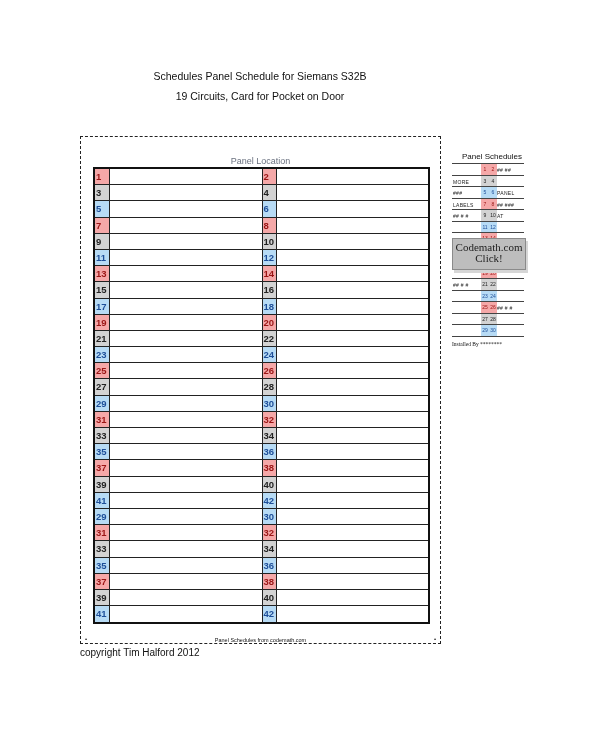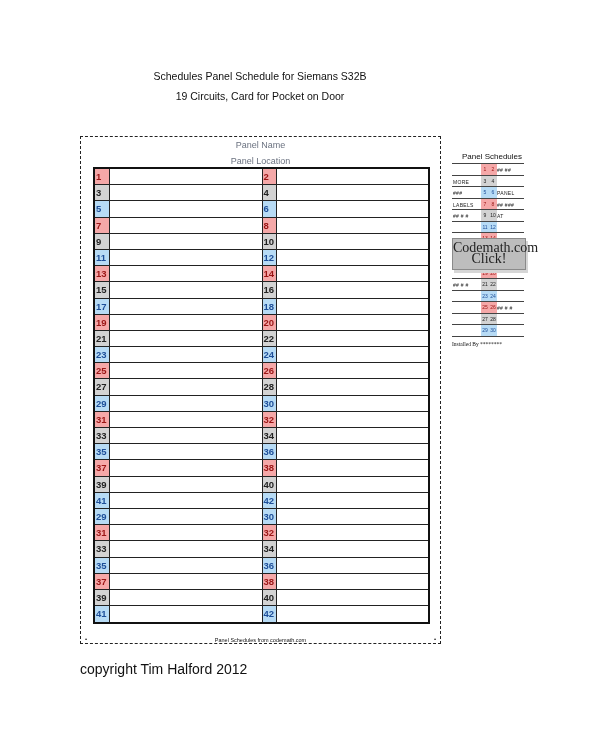--- a/index.html
+++ b/index.html
@@ -32,49 +32,48 @@
     .half.right .num { border-left: 1.5px solid #222; }
     .num.red { background: #f5a8a8; color: #9b1414; }
     .num.grey { background: #d3d3d3; color: #222; }
     .num.blue { background: #b7dbf5; color: #1d4e99; }
     .desc { flex: 1; background: #fff; }
 
     .installed { position: absolute; left: 0; width: 100%; top: 486px; text-align: center; font-size: 9px; color: #6b7280; }
     .footer-note { position: absolute; left: 0; width: 100%; top: 500px; text-align: center; font-size: 5.5px; color: #111; }
     .dot-l { position: absolute; left: 4px; top: 499px; font-size: 6px; }
     .dot-r { position: absolute; right: 4px; top: 499px; font-size: 6px; }
-    .copyright { position: absolute; left: 80px; top: 647px; font-size: 14px; color: #111; margin-top: 14px; }
+    .copyright { position: absolute; left: 80px; top: 647px; font-size: 10px; color: #111; }
 
     
     .mini { position: absolute; left: 452px; top: 152px; width: 72px; height: 200px; }
     .mini-title { font-size: 8px; color: #111; text-align: center; margin-bottom: 2px; margin-left: 8px; }
     .mini-row { position: relative; height: 10.5px; border-bottom: 1px solid #444; font-size: 5px; }
     .mini-row:first-of-type { border-top: 1px solid #444; }
     .mini-l { position: absolute; left: 1px; top: 3px; letter-spacing: 0.3px; color: #222; }
     .mini-r { position: absolute; left: 45px; top: 3px; letter-spacing: 0.3px; color: #222; }
     .mini-n { position: absolute; top: 0; width: 8px; height: 100%; font-size: 5px; line-height: 10px; text-align: center; }
     .mini-n.a { left: 29px; } .mini-n.b { left: 37px; }
     .mini-n.red { background: #f5a8a8; color: #9b1414; }
     .mini-n.grey { background: #d3d3d3; color: #222; }
     .mini-n.blue { background: #b7dbf5; color: #1d4e99; }
     .mini-install { font-size: 5.5px; margin-top: 4px; color: #111; font-family: "Liberation Serif", serif; }
     .promo {
       position: absolute; left: 452px; top: 238px; width: 74px; height: 32px;
       background: #bdbdbd; border: 1px solid #8a8a8a; box-shadow: 2px 3px 0 #d6d6d6;
-      font-family: "Liberation Serif", serif; font-size: 14px; text-align: center; color: #222; line-height: 11px; padding-top: 3px; box-sizing: border-box;
+      font-family: "Liberation Serif", serif; font-size: 11px; text-align: center; color: #222; line-height: 11px; padding-top: 3px; box-sizing: border-box;
     }
   </style>
 </head>
 <body>
 
 <div class="title1">Schedules Panel Schedule for Siemans S32B</div>
 <div class="title2">19 Circuits, Card for Pocket on Door</div>
 
 <div class="card">
-  <div class="panel-name">Panel Name</div>
   <div class="panel-location">Panel Location</div>
 
   <div class="sched" id="sched">
       <div class="row">
         <div class="half left">
           <div class="num red">1</div>
           <div class="desc"></div>
         </div>
         <div class="half right">
           <div class="num red">2</div>

